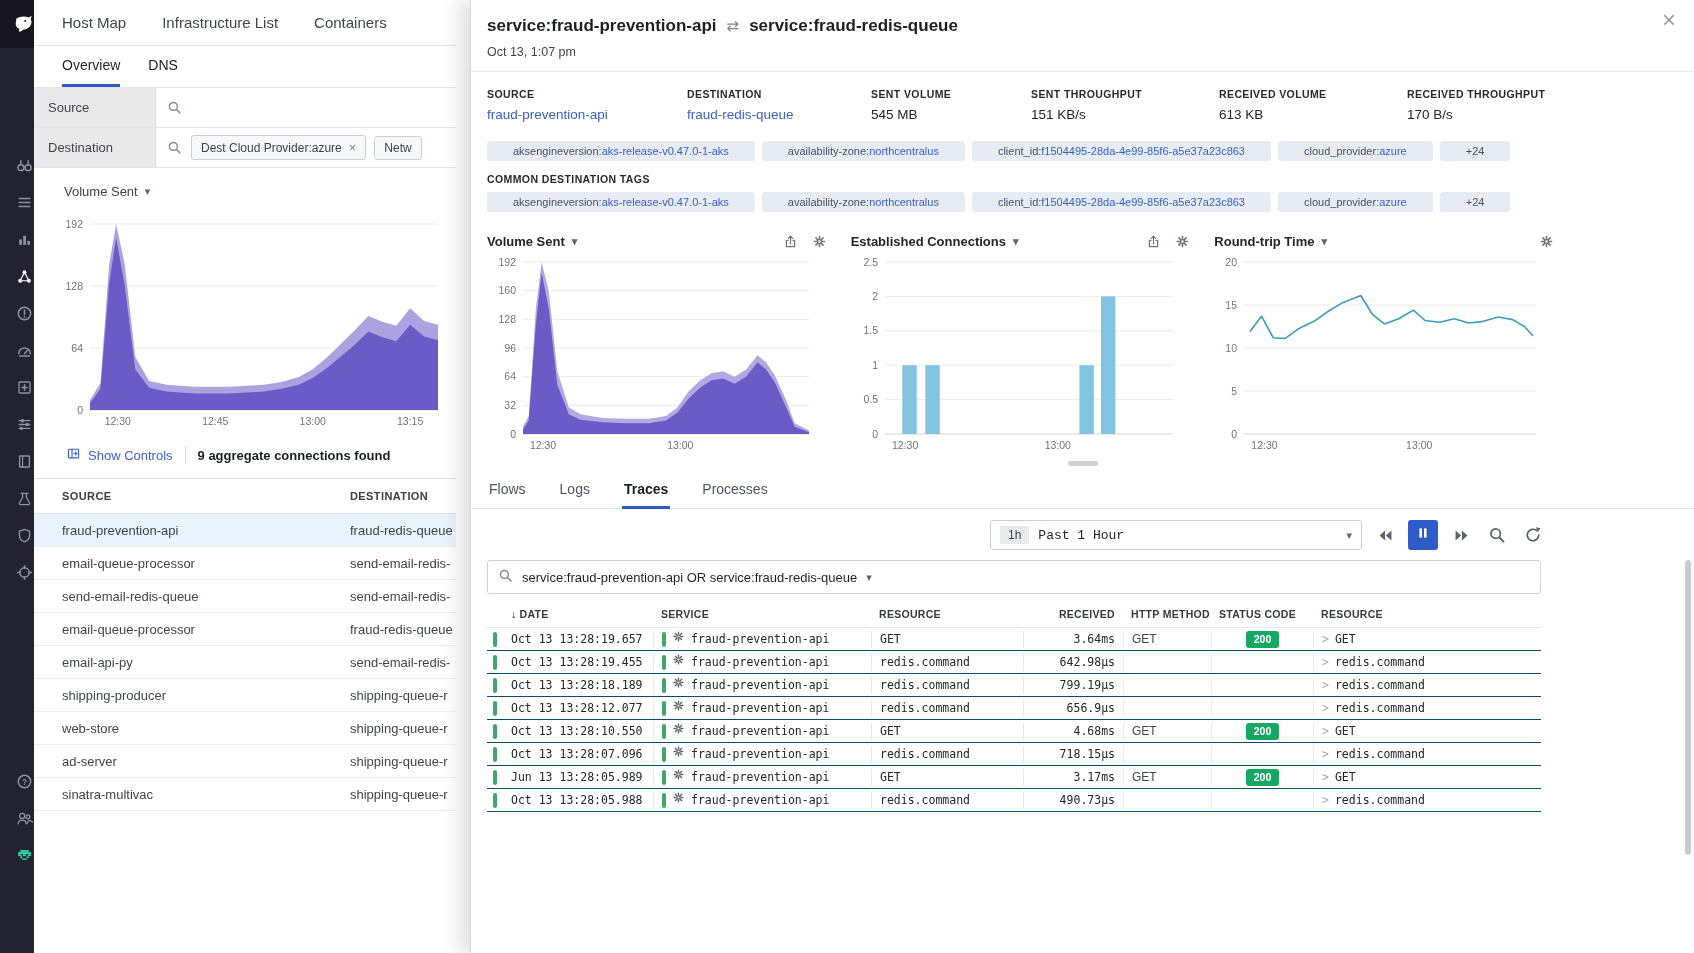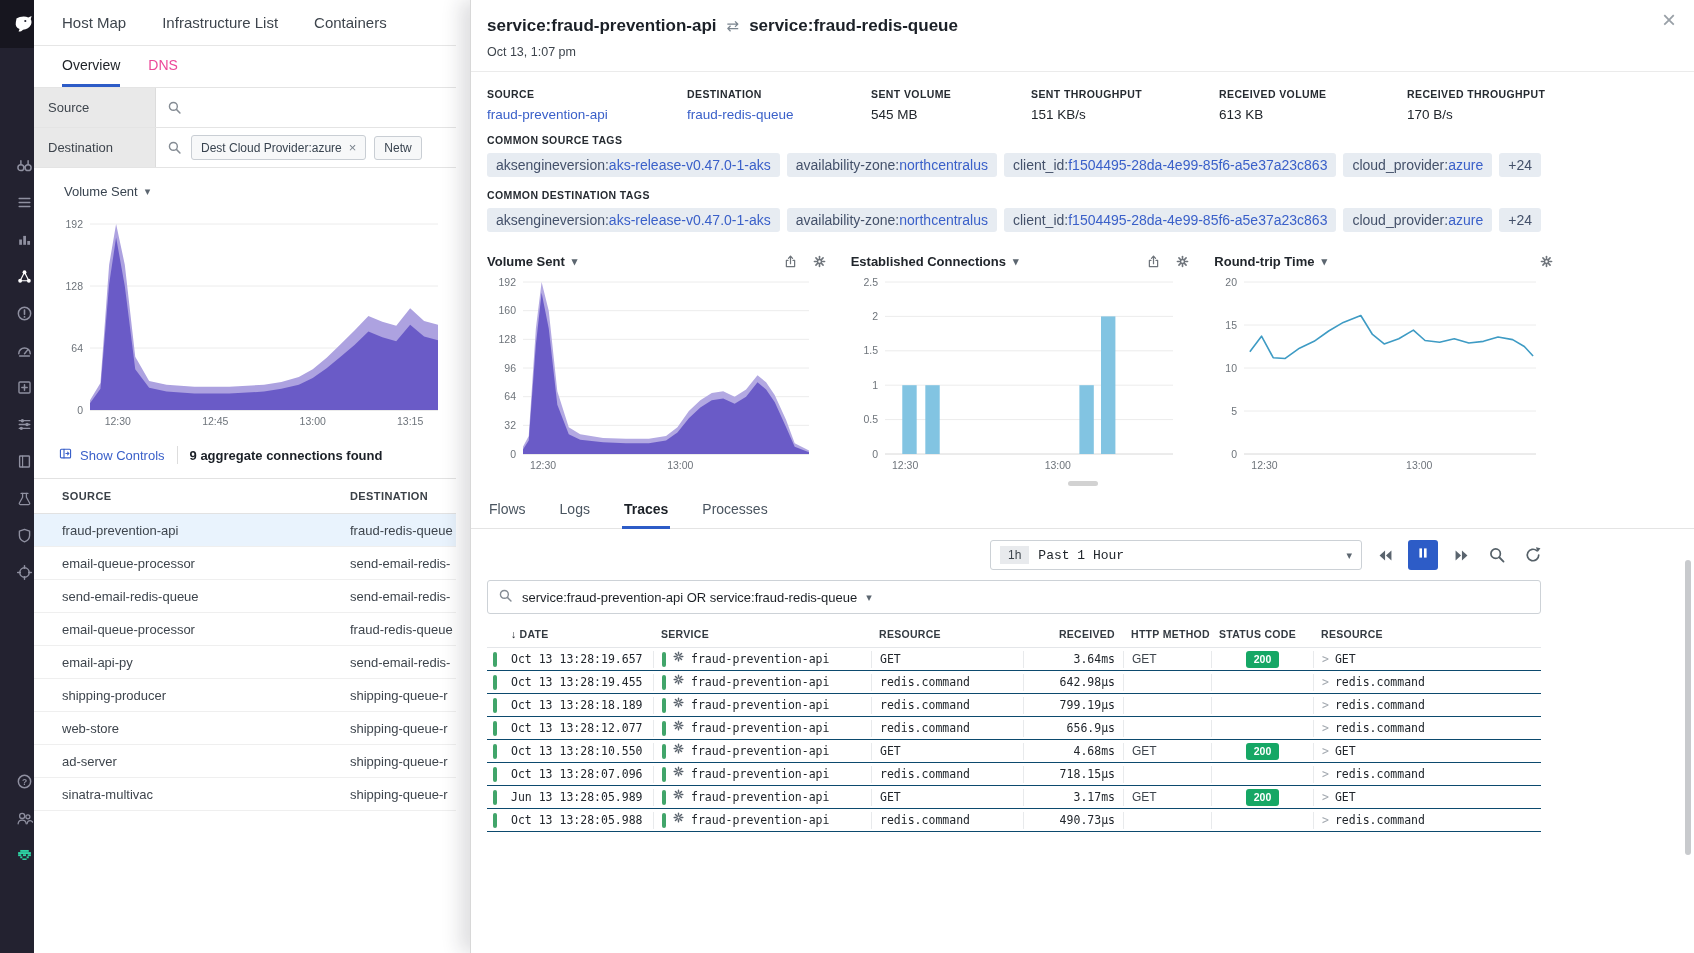--- a/index.html
+++ b/index.html
@@ -11,31 +11,31 @@
   .logo { width:48px; height:48px; background:#17161f; display:flex; align-items:center; justify-content:center; cursor:pointer; }
   .side-icons { display:flex; flex-direction:column; align-items:center; gap:13px; margin-top:105px; }
   .side-bottom { position:absolute; bottom:86px; left:0; right:0; display:flex; flex-direction:column; align-items:center; gap:13px; }
   .side-icon { width:24px; height:24px; display:flex; align-items:center; justify-content:center; cursor:pointer; }
 
   
   .main-left { position:absolute; left:34px; top:0; width:422px; height:100%; background:#fff; overflow:hidden; }
   .topnav { display:flex; align-items:center; gap:36px; height:46px; padding-left:28px; border-bottom:1px solid #e6e6e6; }
   .nav-tab { font-size:15px; color:#3e454d; cursor:pointer; white-space:nowrap; }
   .subtabs { display:flex; gap:28px; height:42px; padding-left:28px; border-bottom:1px solid #e4e4e4; align-items:stretch; }
-  .subtab { font-size:14px; color:#ec4899; display:flex; align-items:center; cursor:pointer; border-bottom:3px solid transparent; }
+  .subtab { font-size:14px; color:#0f172a; display:flex; align-items:center; cursor:pointer; border-bottom:3px solid transparent; }
   .subtab.active { color:#1d2126; border-bottom-color:#2d5cc7; }
   .filter-row { display:flex; align-items:center; height:40px; border-bottom:1px solid #e4e4e4; overflow:hidden; white-space:nowrap; }
   .filter-label { width:122px; align-self:stretch; background:#e9e9e9; border-right:1px solid #dcdcdc; display:flex; align-items:center; padding-left:14px; font-size:13px; color:#3e454d; }
   .ficon { display:flex; align-items:center; padding:0 9px 0 11px; }
   .pill { display:inline-flex; align-items:center; gap:7px; border:1px solid #c9ced4; background:#f7f8f9; border-radius:3px; padding:4px 9px; font-size:12px; color:#394450; margin-right:8px; }
   .pill-x { color:#7a838d; font-size:13px; cursor:pointer; }
   .metric-row { height:46px; display:flex; align-items:center; padding-left:30px; gap:7px; font-size:13px; color:#394450; }
   .caret { color:#5c6670; font-size:11px; }
   .left-chart { padding:2px 0 0 8px; }
-  .controls-row { height:46px; display:flex; align-items:center; gap:12px; padding-left:24px; }
+  .controls-row { height:46px; display:flex; align-items:center; gap:12px; padding-left:32px; }
   .show-controls { display:flex; align-items:center; gap:7px; color:#3a60c9; font-size:13px; cursor:pointer; }
   .vdiv { width:1px; height:18px; background:#ddd; }
   .agg { font-size:13px; font-weight:700; color:#1b2027; }
   .conn-head { display:grid; grid-template-columns:288px 1fr; padding-left:28px; height:36px; align-items:center;
                border-top:1px solid #e2e2e2; border-bottom:1px solid #e2e2e2; font-size:11px; font-weight:700; letter-spacing:.4px; color:#3a4047; }
   .conn-row { display:grid; grid-template-columns:288px 1fr; padding-left:28px; height:33px; align-items:center;
               border-bottom:1px solid #efefef; font-size:13px; color:#3e454d; cursor:pointer; }
   .conn-row.selected { background:#e9f3fd; }
   .c-dst { overflow:hidden; white-space:nowrap; }
 
@@ -51,21 +51,21 @@
   .stats { display:flex; padding:16px 16px 4px; }
   .stat:nth-child(1){width:200px} .stat:nth-child(2){width:184px} .stat:nth-child(3){width:160px}
   .stat:nth-child(4){width:188px} .stat:nth-child(5){width:188px} .stat:nth-child(6){flex:1}
   .stat-label { font-size:10.5px; font-weight:700; letter-spacing:.4px; color:#262b31; }
   .stat-value { margin-top:7px; font-size:13.5px; color:#21262c; }
   .stat-value.link { color:#3a60c9; cursor:pointer; }
 
   .tags-block { padding:8px 16px 0; }
   .tags-label { font-size:10.5px; font-weight:700; letter-spacing:.4px; color:#262b31; }
   .tags-row { display:flex; gap:7px; margin:7px 0 4px; }
-  .tag { background:#e7ecf2; border-radius:3px; padding:4px 9px; font-size:14px; color:#44516a; white-space:nowrap; cursor:pointer; }
+  .tag { background:#e7ecf2; border-radius:3px; padding:4px 26px; font-size:11px; color:#44516a; white-space:nowrap; cursor:pointer; }
   .tag .tv { color:#3a60c9; }
 
   .charts { display:grid; grid-template-columns:repeat(3,1fr); gap:24px; padding:12px 140px 0 16px; }
   .chart-head { display:flex; align-items:center; gap:7px; height:26px; font-size:13px; font-weight:600; color:#21262c; }
   .chart-icons { margin-left:auto; display:flex; gap:14px; align-items:center; }
   .chart-icons span { cursor:pointer; display:flex; }
 
   .handle-row { display:flex; justify-content:center; padding:5px 0 3px; }
   .handle { width:30px; height:5px; border-radius:3px; background:#d2d2d2; cursor:row-resize; }
 
@@ -377,21 +377,20 @@
           <div class="stat-label">RECEIVED VOLUME</div>
           <div class="stat-value">613 KB</div>
         </div>
         <div class="stat">
           <div class="stat-label">RECEIVED THROUGHPUT</div>
           <div class="stat-value">170 B/s</div>
         </div>
       </div>
 
     <div class="tags-block">
-      <div class="tags-label">COMMON SOURCE TAGS</div>
       <div class="tags-row" id="src-tags">
           <span class="tag"><span>aksengineversion:</span><span class="tv">aks-release-v0.47.0-1-aks</span></span>
           <span class="tag"><span>availability-zone:</span><span class="tv">northcentralus</span></span>
           <span class="tag"><span>client_id:</span><span class="tv">f1504495-28da-4e99-85f6-a5e37a23c863</span></span>
           <span class="tag"><span>cloud_provider:</span><span class="tv">azure</span></span>
           <span class="tag">+24</span>
         </div>
     </div>
     <div class="tags-block">
       <div class="tags-label">COMMON DESTINATION TAGS</div>

